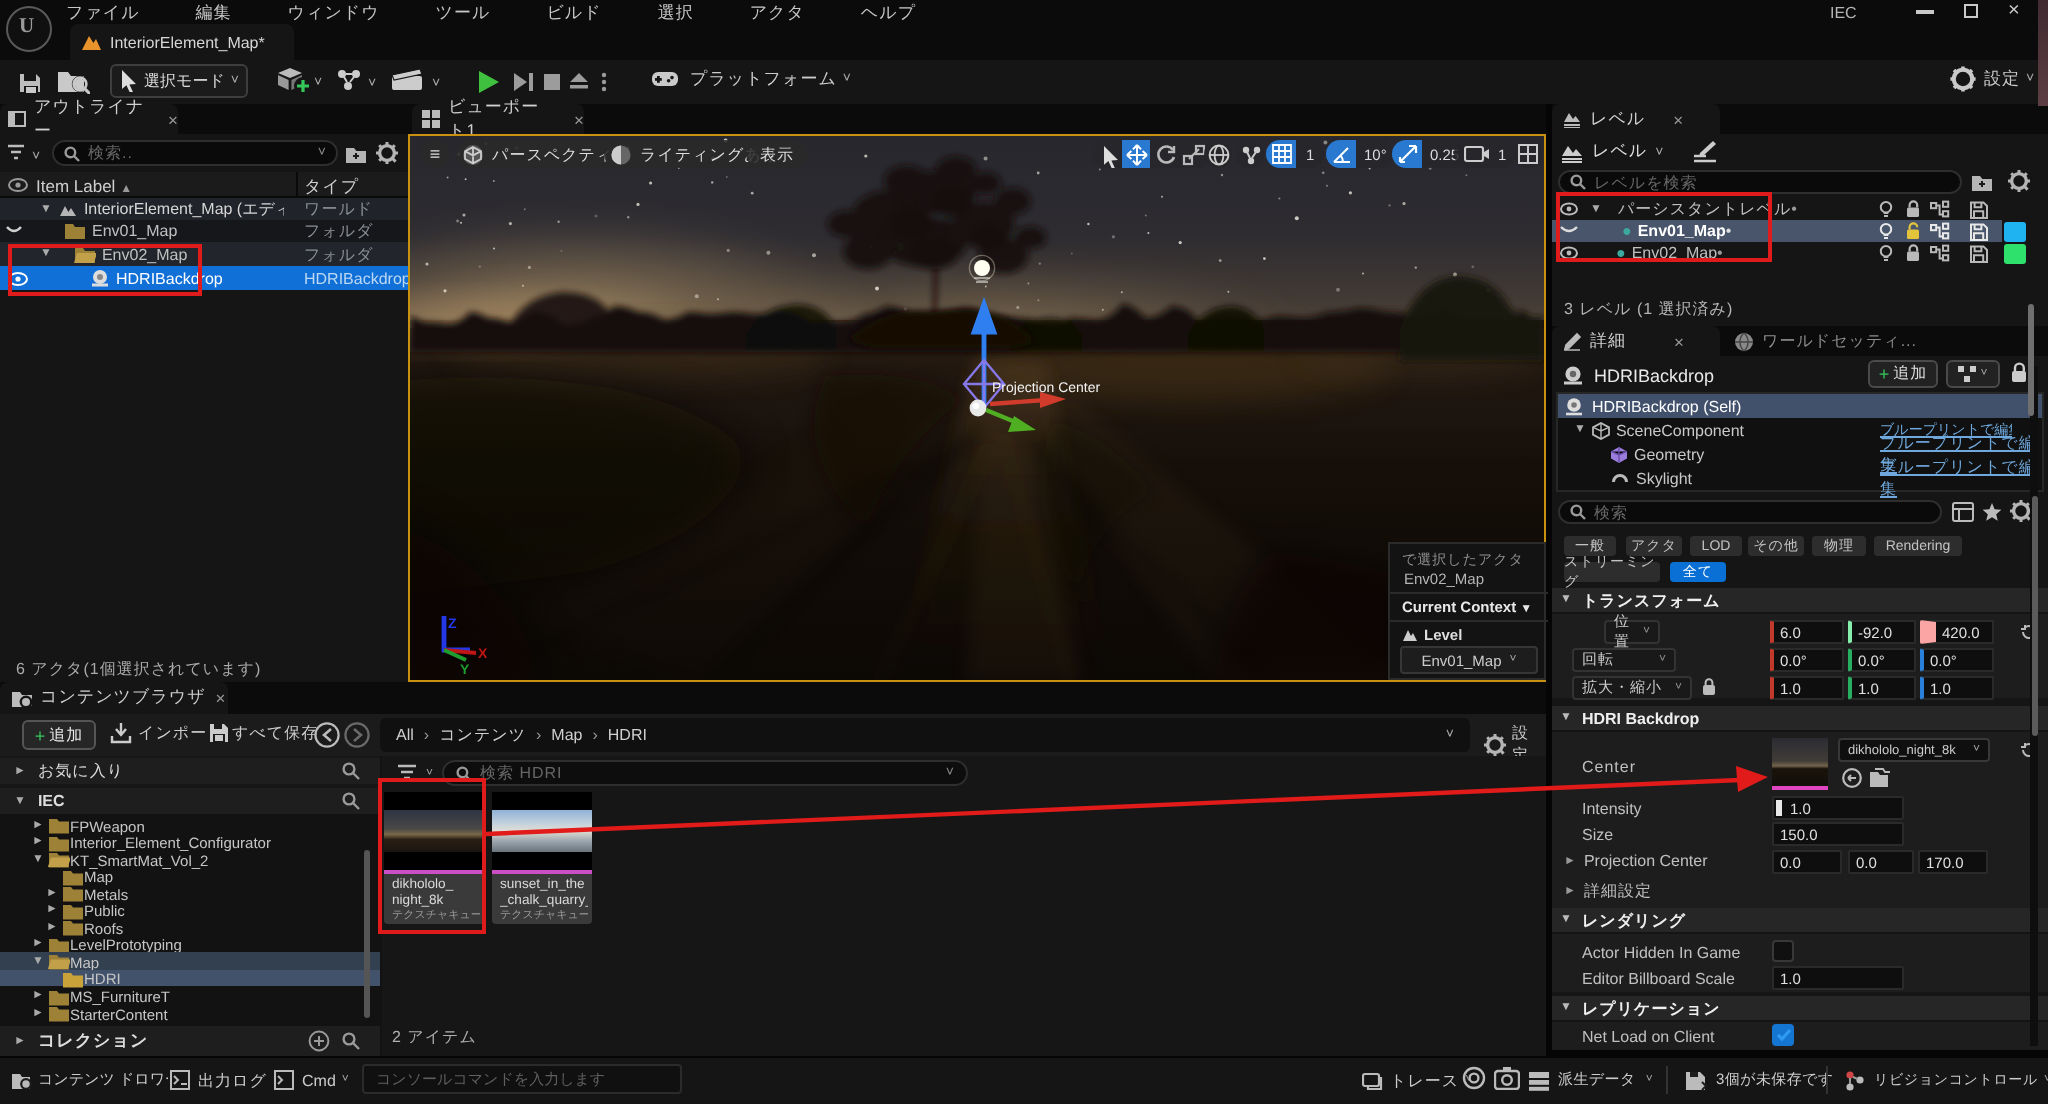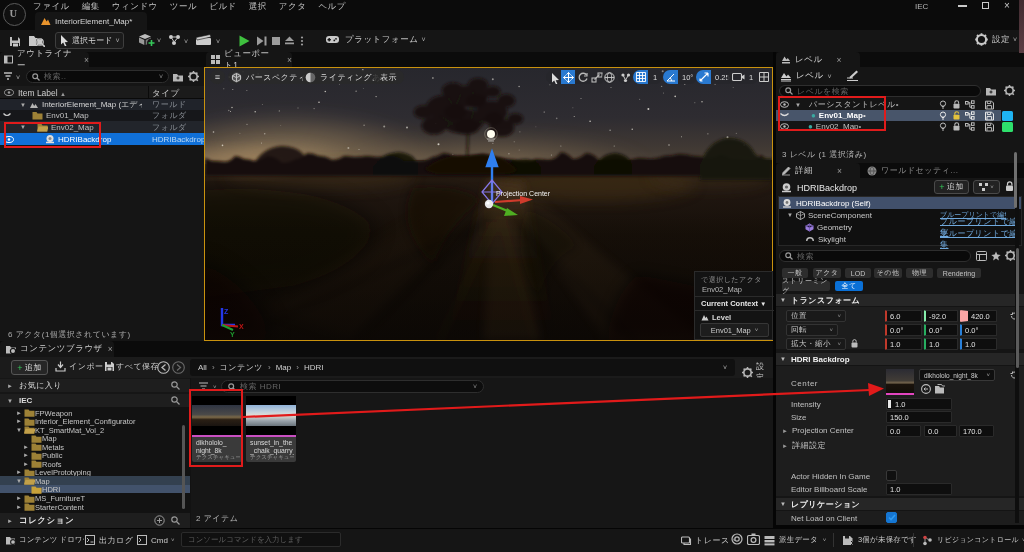--- a/index.html
+++ b/index.html
@@ -17,21 +17,21 @@
 .lblbtn{height:12px;background:#191919;border:1px solid #333;border-radius:2px;padding:0 4px;color:#ccc;font-size:7.5px}
 .valbox{height:12px;background:#0e0e0e;border:1px solid #2a2a2a;border-radius:1px;padding:0 3px;color:#e0e0e0;font-size:7.5px}
 .crumb{margin:0 5px;color:#999}
 .nw{white-space:nowrap}
 </style></head>
 <body>
 <div class="abs" style="left:0;top:0;width:1024px;height:552px;background:#050505">
 
 <div class="abs" style="left:0;top:0;width:1024px;height:12px;background:#0b0b0b"></div>
 <div class="abs" style="left:0;top:12px;width:1024px;height:18px;background:#0b0b0b"></div>
-<div class="abs row" style="left:33px;top:1px;height:11px;gap:12px;color:#c6c6c6;font-size:8.5px" id="menubar">
+<div class="abs row" style="left:33px;top:1px;height:11px;gap:28px;color:#c6c6c6;font-size:8.5px" id="menubar">
  <span class="jp">ファイル</span>
       <span class="jp">編集</span>
       <span class="jp">ウィンドウ</span>
       <span class="jp">ツール</span>
       <span class="jp">ビルド</span>
       <span class="jp">選択</span>
       <span class="jp">アクタ</span>
       <span class="jp">ヘルプ</span>
 </div>
 <div class="abs" style="left:915px;top:2px;color:#b5b5b5;font-size:8px">IEC</div>
@@ -829,21 +829,21 @@
   <div class="abs row chip" style="left:59px;top:118px;width:28px;background:#0a70d6;color:#fff">
           <span class="jp">全て</span>
         </div>
  </div>
 
  <div class="abs row sechdr" style="left:0;top:131px">
         <span class="arr">▼</span>
         <span class="jp sect">トランスフォーム</span>
       </div>
  <div class="abs" style="left:0;top:144px;width:248px;height:42px;background:#1d1d1d"></div>
- <div class="abs row lblbtn" style="left:10px;top:147px;width:60px">
+ <div class="abs row lblbtn" style="left:26px;top:147px;width:28px">
         <span class="jp">位置</span>
         <span style="margin-left:auto;font-size:6px;color:#999">˅</span>
       </div>
  <div class="abs row valbox" style="left:109px;top:147px;width:37px;border-left:2px solid #c0392b">6.0</div>
  <div class="abs row valbox" style="left:148px;top:147px;width:34px;border-left:2px solid #86efac">-92.0</div>
  <div class="abs row valbox" style="left:184px;top:147px;width:37px;border-left:8px solid #fca5a5">420.0</div>
  <svg class="abs" style="left:234px;top:149px" width="9" height="8">
         <path d="M1.5 4 a3 3 0 1 0 1-2.2 M2.5 0.5 v2 h-2" stroke="#bbb" fill="none" stroke-width="1"></path>
       </svg>
  <div class="abs row lblbtn" style="left:10px;top:161px;width:52px">
@@ -899,20 +899,24 @@
         <span style="margin-left:4px;color:#c0c0c0;font-size:8px">Projection Center</span>
       </div>
  <div class="abs row valbox" style="left:110px;top:262px;width:35px">0.0</div>
  <div class="abs row valbox" style="left:148px;top:262px;width:33px">0.0</div>
  <div class="abs row valbox" style="left:183px;top:262px;width:35px">170.0</div>
  <div class="abs row" style="left:6px;top:277px">
         <span style="color:#999;font-size:6px">►</span>
         <span class="jp" style="margin-left:4px;color:#c0c0c0;font-size:8px">詳細設定</span>
       </div>
 
+ <div class="abs row sechdr" style="left:0;top:291px">
+        <span class="arr">▼</span>
+        <span class="jp sect">レンダリング</span>
+      </div>
  <div class="abs" style="left:0;top:304px;width:248px;height:29px;background:#1d1d1d"></div>
  <div class="abs" style="left:15px;top:309px;color:#c0c0c0;font-size:8px">Actor Hidden In Game</div>
  <div class="abs" style="left:110px;top:307px;width:11px;height:11px;background:#101010;border:1px solid #383838;border-radius:2px"></div>
  <div class="abs" style="left:15px;top:322px;color:#c0c0c0;font-size:8px">Editor Billboard Scale</div>
  <div class="abs row valbox" style="left:110px;top:320px;width:66px">1.0</div>
 
  <div class="abs row sechdr" style="left:0;top:335px">
         <span class="arr">▼</span>
         <span class="jp sect">レプリケーション</span>
       </div>

